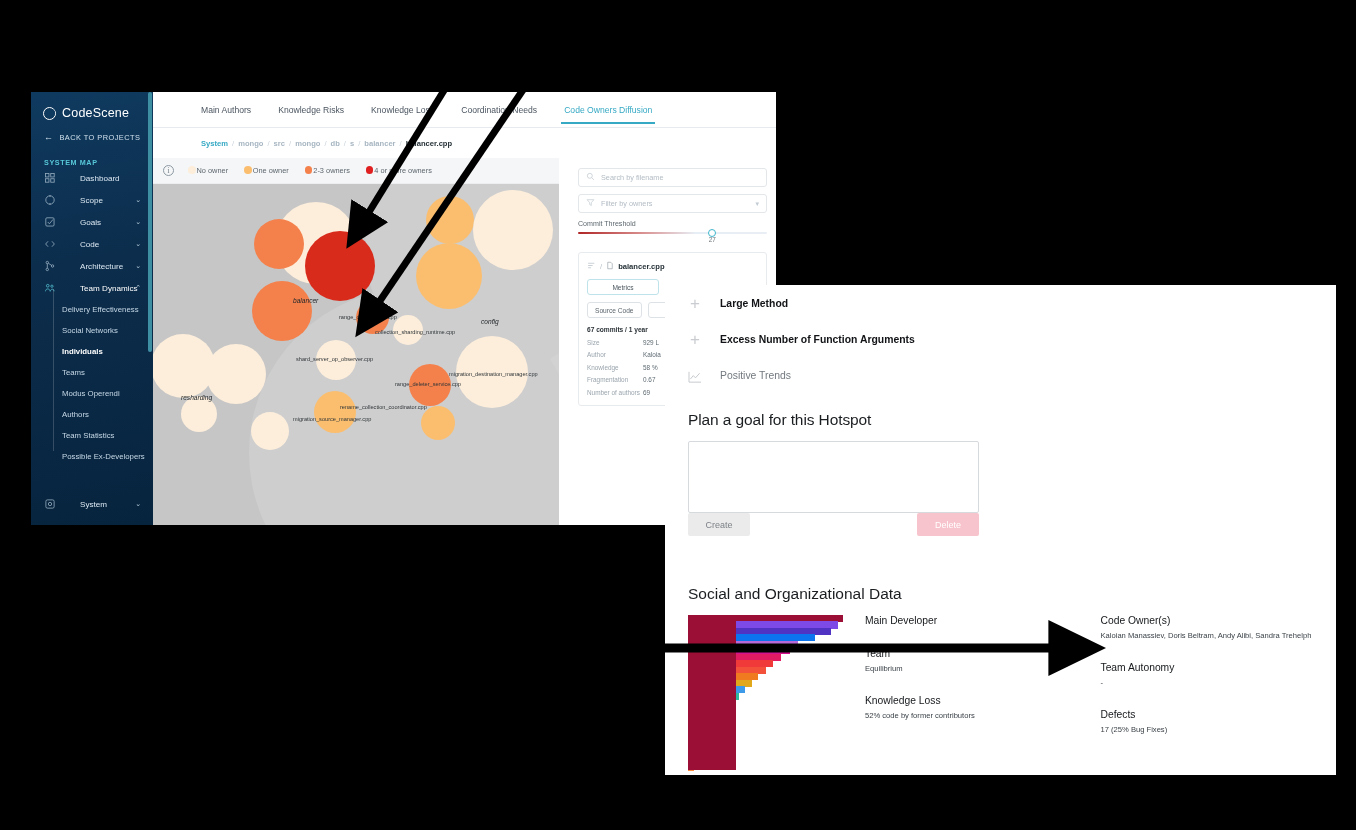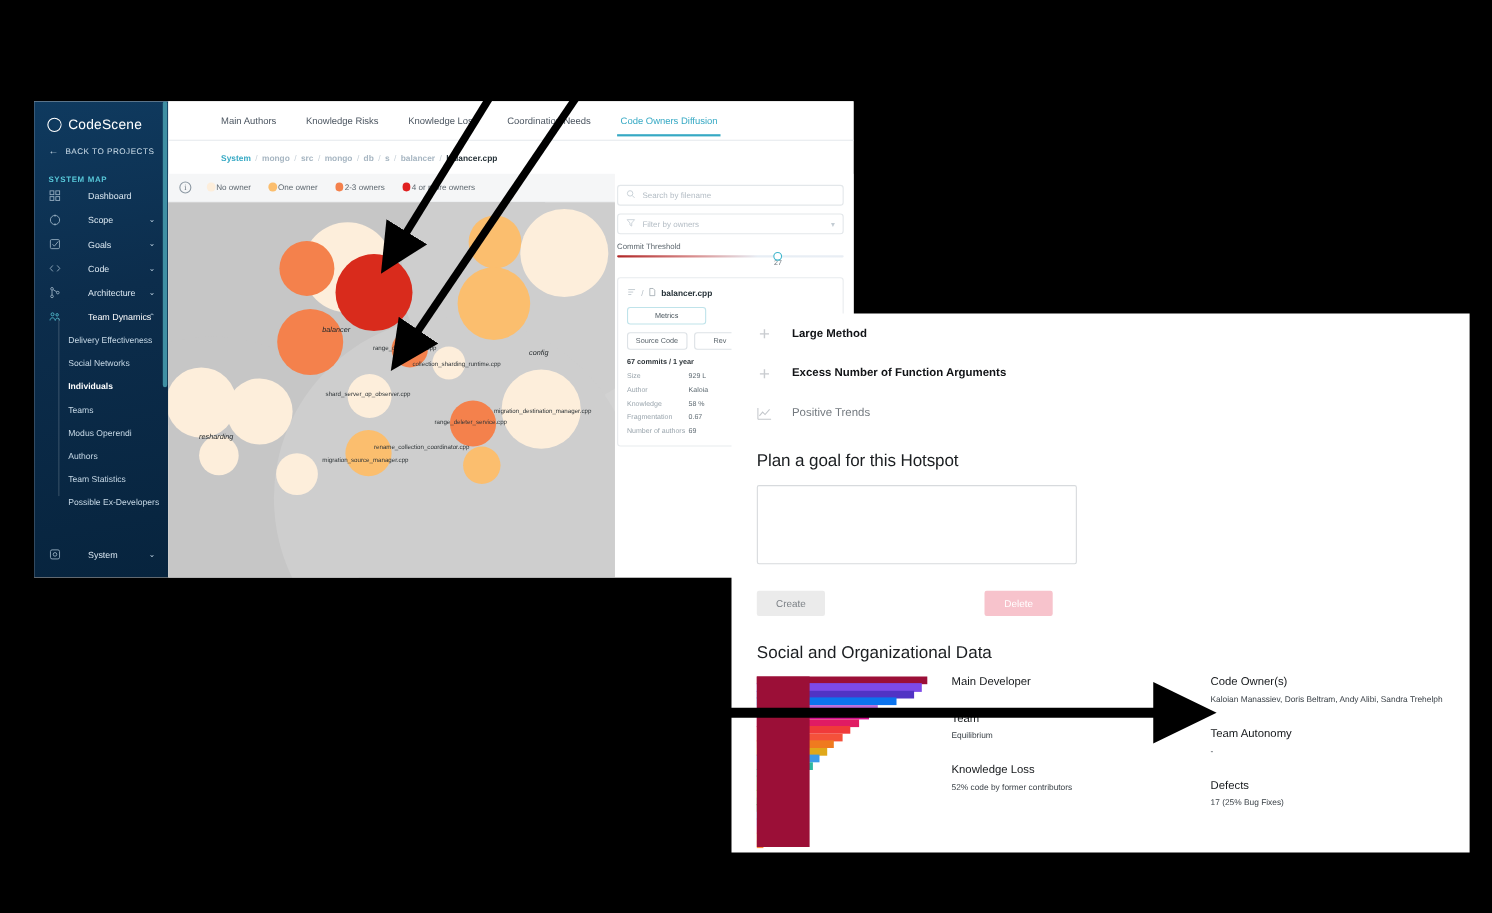--- a/index.html
+++ b/index.html
@@ -112,21 +112,21 @@
   .cluster { position: absolute; border-radius: 50%; background: #c6c6c6; }
   .cluster.l2 { background: #cecece; }
   .bub { position: absolute; border-radius: 50%; }
   .blab {
     position: absolute; font-size: 5.6px; color: #2f3538; white-space: nowrap;
     font-family: "Liberation Sans", sans-serif;
   }
   .blab.grp { font-style: italic; font-size: 6.6px; color:#23282b; }
 
   
-  #inspector { flex: 1; background: #fff; padding: 10px 9px 0 2px; }
+  #inspector { flex: 1; background: #fff; padding: 10px 9px 0 19px; }
   .field {
     height: 19px; border: 1px solid #e3e7ea; border-radius: 3px;
     display: flex; align-items: center; gap: 6px; padding: 0 7px;
     font-size: 7.3px; color: #b3bcc4; margin-bottom: 7px; background:#fff;
   }
   .field .chev { margin-left: auto; color:#c3ccd3; font-size:7px;}
   .slider-label { font-size: 7.1px; color: #5d676e; margin-bottom: 4px; }
   .slider-track {
     height: 2.4px; border-radius: 2px;
     background: linear-gradient(90deg,#b02525 0%, #d98f8f 34%, #e7eef5 62%, #e9eef4 100%);
@@ -169,21 +169,21 @@
   h2.sec {
     font-size: 15.5px; color: #1b1e21; font-weight: 400; margin: 18px 0 0 23px;
     letter-spacing: -.1px;
   }
   .cat-row { margin: 7px 0 0 23px; font-size: 8.1px; color: #7b8187; }
   .cat-row .choose { color: #f4778a; margin-left: 5px; }
   #goal-box {
     margin: 12px 0 0 23px; width: 291px; height: 72px;
     border: 1px solid #d7dadd; border-radius: 2px; background: #fff;
   }
-  .btn-row { margin: 24px 0 0 23px; width: 269px; display: flex; justify-content: space-between; }
+  .btn-row { margin: 0 0 0 23px; width: 291px; display: flex; justify-content: space-between; }
   .btn {
     height: 23px; min-width: 62px; border-radius: 2px;
     display: flex; align-items: center; justify-content: center;
     font-size: 9px;
   }
   .btn.create { background: #ebebeb; color: #7d8287; }
   .btn.delete { background: #f7c3cc; color: #ffffff; }
 
   #social { position: absolute; left: 23px; top: 300px; right: 10px; }
   #social h2 { font-size: 15.5px; color: #1b1e21; font-weight: 400; }

